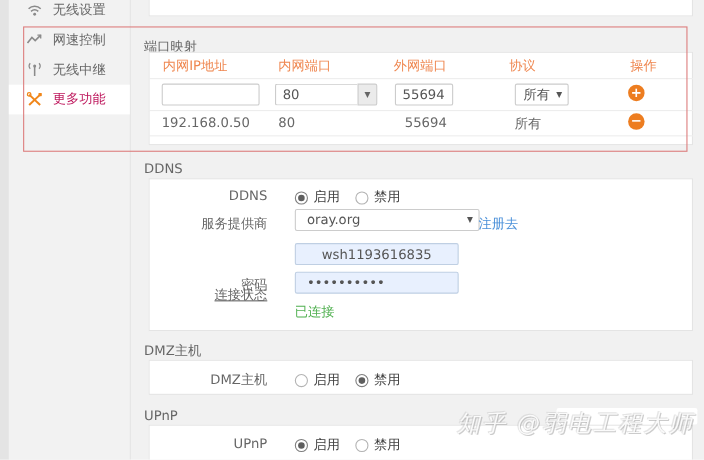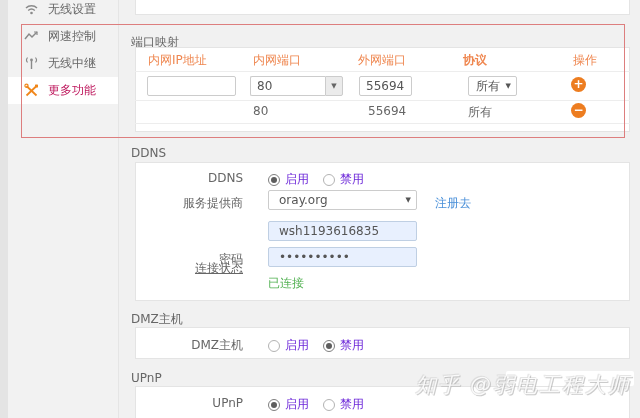--- a/index.html
+++ b/index.html
@@ -28,21 +28,21 @@
   .fake-select .arr{font-size:7px;color:#555;padding:0 5px;}
   .cell-text{position:absolute;font-size:12px;color:#666;}
   .round-btn{position:absolute;width:15px;height:15px;border-radius:50%;background:#ed7d20;color:#fff;display:flex;align-items:center;justify-content:center;font-size:12px;font-weight:bold;line-height:1;cursor:pointer;}
   .round-btn span{margin-top:-1px;}
   
   .row-label{position:absolute;left:135px;width:108px;text-align:right;font-size:12px;color:#666;}
   .radio-group{position:absolute;display:flex;align-items:center;}
   .radio{width:12px;height:12px;border-radius:50%;border:1px solid #b3b3b3;background:#fff;box-sizing:border-box;position:relative;cursor:pointer;display:inline-block;}
   .radio.checked{border-color:#7f7f7f;}
   .radio.checked::after{content:"";position:absolute;left:2px;top:2px;width:6px;height:6px;border-radius:50%;background:#5e5e5e;}
-  .radio-lbl{margin:0 14px 0 5px;color:#6d28d9;font-size:12px;}
+  .radio-lbl{margin:0 14px 0 5px;color:#404040;font-size:12px;}
   .filled-input{background:#e8f0fe;border:1px solid #bfcfe3;}
   .link{position:absolute;color:#4a90d9;font-size:12px;cursor:pointer;text-decoration:none;}
   .status-ok{position:absolute;color:#52b152;font-size:12px;}
   
   .annotation-rect{position:absolute;left:21px;top:24px;width:602px;height:112px;border:1px solid #dd7e7e;pointer-events:none;}
   .wm-plate{position:absolute;left:506px;top:371px;width:128px;height:15px;background:#ffffff;border-radius:2px;}
   .watermark{position:absolute;right:9px;top:371px;font-size:21px;letter-spacing:2px;color:rgba(255,255,255,0.92);text-shadow:1px 1px 0 rgba(165,165,165,0.55),-1px -1px 0 rgba(200,200,200,0.4),0 0 1px rgba(150,150,150,0.6);white-space:nowrap;font-style:italic;}
   svg{display:block;}
 </style>
 </head>
@@ -101,21 +101,21 @@
   </aside>
 
   <div class="card" style="left:135px;top:-22px;width:495px;height:37px;"></div>
 
   <div class="section-title" style="top:34px;">端口映射</div>
   <div class="card" style="left:135px;top:47px;width:495px;height:85px;"></div>
 
   <span class="pm-col" style="left:148px;top:52px;">内网IP地址</span>
   <span class="pm-col" style="left:253px;top:52px;">内网端口</span>
   <span class="pm-col" style="left:358px;top:52px;">外网端口</span>
-  <span class="pm-col" style="left:463px;top:52px;font-weight:bold;">协议</span>
+  <span class="pm-col" style="left:463px;top:52px;">协议</span>
   <span class="pm-col" style="left:573px;top:52px;">操作</span>
 
   <div class="pm-divider" style="top:71px;"></div>
 
   <input class="txt-input" style="left: 147px; top: 76px; width: 89px;" value="">
   <div class="combo" style="left:250px;top:76px;">
     <input value="80" style="">
     <span class="dd-btn">
         <span>▼</span>
       </span>
@@ -124,20 +124,21 @@
   <div class="fake-select" style="left:468px;top:76px;width:49px;">
     <span class="val">所有</span>
     <span class="arr">▼</span>
   </div>
   <div class="round-btn" style="left:571px;top:77px;">
       <span>+</span>
     </div>
 
   <div class="pm-divider" style="top:100px;"></div>
 
+  <span class="cell-text" style="left:147px;top:104px;">192.168.0.50</span>
   <span class="cell-text" style="left:253px;top:104px;">80</span>
   <span class="cell-text" style="left:368px;top:104px;">55694</span>
   <span class="cell-text" style="left:468px;top:104px;">所有</span>
   <div class="round-btn" style="left:571px;top:103px;">
       <span>−</span>
     </div>
 
   <div class="pm-divider" style="top:123px;"></div>
 
   <div class="section-title" style="top:146px;">DDNS</div>
@@ -145,27 +146,27 @@
 
   <span class="row-label" style="top:171px;">DDNS</span>
   <div class="radio-group" style="left:268px;top:171px;">
     <span class="radio checked"></span>
     <span class="radio-lbl">启用</span>
     <span class="radio"></span>
     <span class="radio-lbl">禁用</span>
   </div>
 
   <span class="row-label" style="top:195px;">服务提供商</span>
-  <div class="fake-select" style="left:268px;top:190px;width:149px;">
+  <div class="fake-select" style="left:268px;top:190px;width:168px;">
     <span class="val" style="padding-left:10px;">oray.org</span>
     <span class="arr">▼</span>
   </div>
   <a class="link" style="left:435px;top:195px;">注册去</a>
 
-  <input class="txt-input filled-input" style="left: 268px; top: 221px; width: 149px; padding: 0px 10px;" value="wsh1193616835">
+  <input class="txt-input filled-input" style="left: 268px; top: 221px; width: 149px; padding: 0px 10px; text-align: center;" value="wsh1193616835">
 
   <span class="row-label" style="top:251px;">密码</span>
   <input class="txt-input filled-input" style="left: 268px; top: 247px; width: 149px; padding: 0px 10px;" value="••••••••••">
 
   <span class="row-label" style="top:260px;text-decoration:underline;">连接状态</span>
   <span class="status-ok" style="left:268px;top:275px;">已连接</span>
 
   <div class="section-title" style="top:311px;">DMZ主机</div>
   <div class="card" style="left:135px;top:327px;width:495px;height:32px;"></div>
   <span class="row-label" style="top:337px;">DMZ主机</span>

